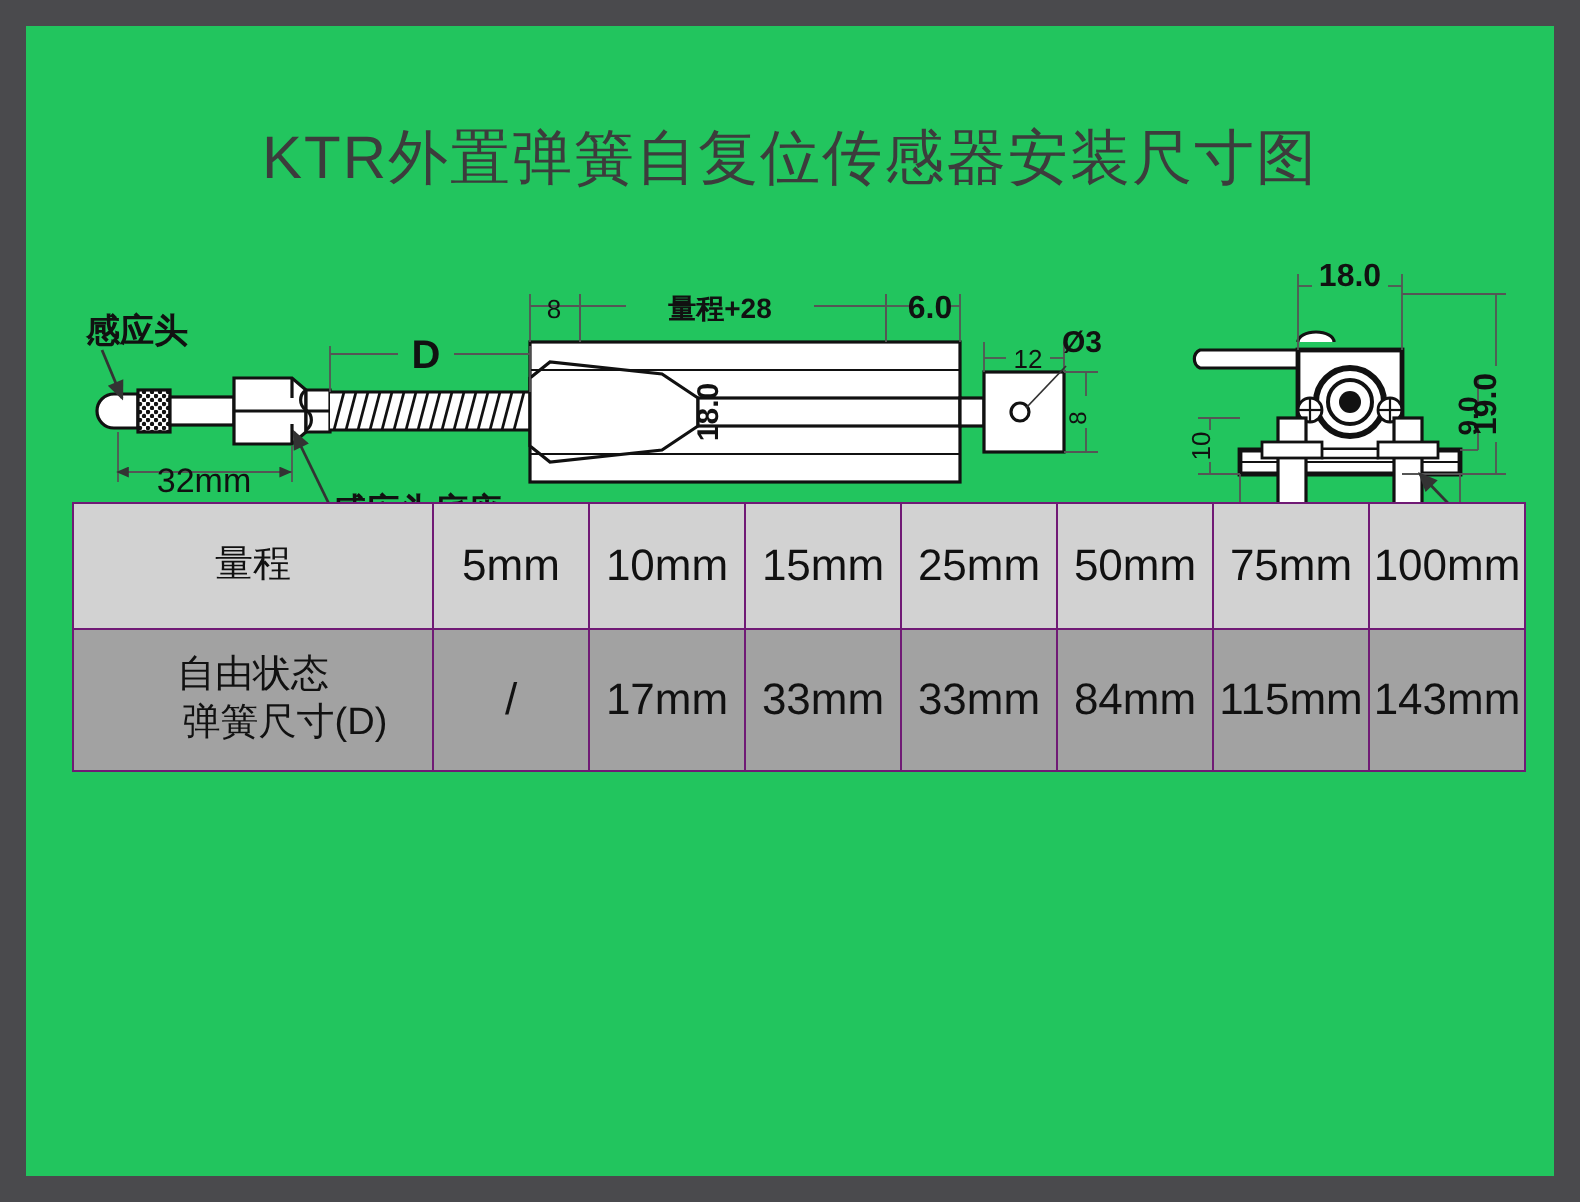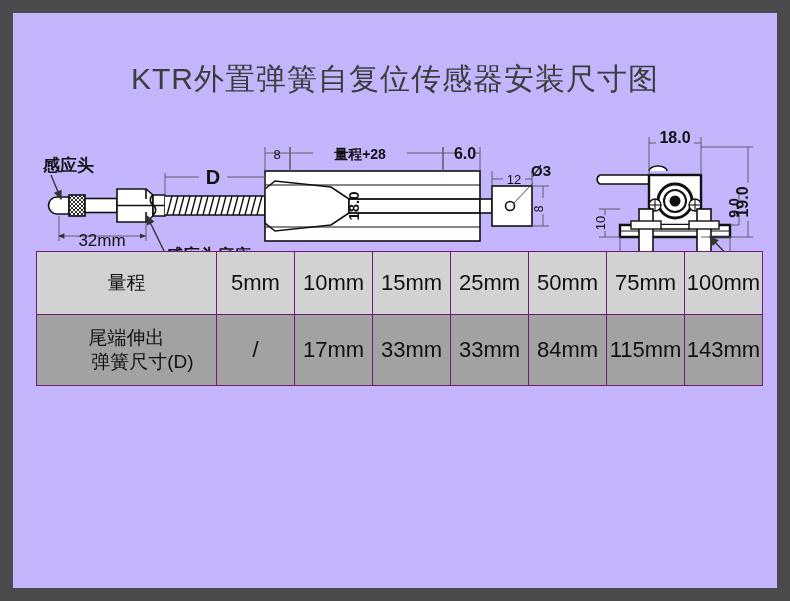--- a/index.html
+++ b/index.html
@@ -6,21 +6,21 @@
   body{
     width:790px;height:601px;
     background:#4a4a4d;
     font-family:"Liberation Sans","DejaVu Sans",sans-serif;
     overflow:hidden;
   }
   #page{
     position:absolute;
     left:13px;top:13px;
     width:764px;height:575px;
-    background:#c4b5fd;
+    background:#22c55e;
     overflow:hidden;
   }
   
   #title{
     position:absolute;left:0;top:46px;width:764px;
     text-align:center;
     font-size:30px;
     color:#3c3c3c;
     letter-spacing:1px;
     font-weight:400;
@@ -320,21 +320,21 @@
         <td class="val first">5mm</td>
         <td class="val">10mm</td>
         <td class="val">15mm</td>
         <td class="val">25mm</td>
         <td class="val">50mm</td>
         <td class="val">75mm</td>
         <td class="val">100mm</td>
       </tr>
       <tr class="row-dark">
         <td class="label-cell">
-          <span>尾端伸出</span>
+          <span>自由状态</span>
           <span class="l2">弹簧尺寸(D)</span>
         </td>
         <td class="val first slash">/</td>
         <td class="val">17mm</td>
         <td class="val">33mm</td>
         <td class="val">33mm</td>
         <td class="val">84mm</td>
         <td class="val">115mm</td>
         <td class="val">143mm</td>
       </tr>

